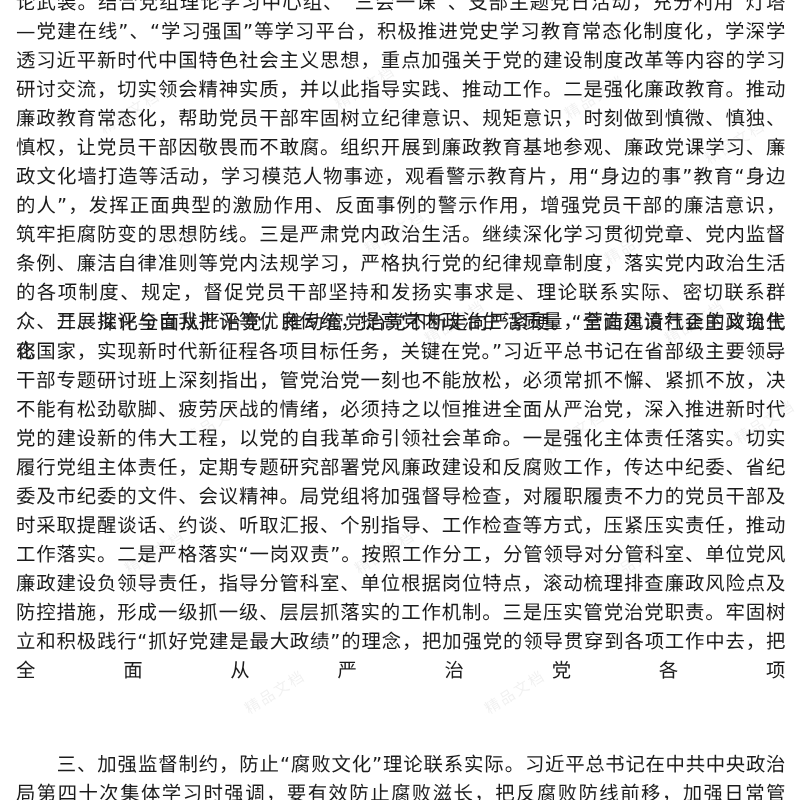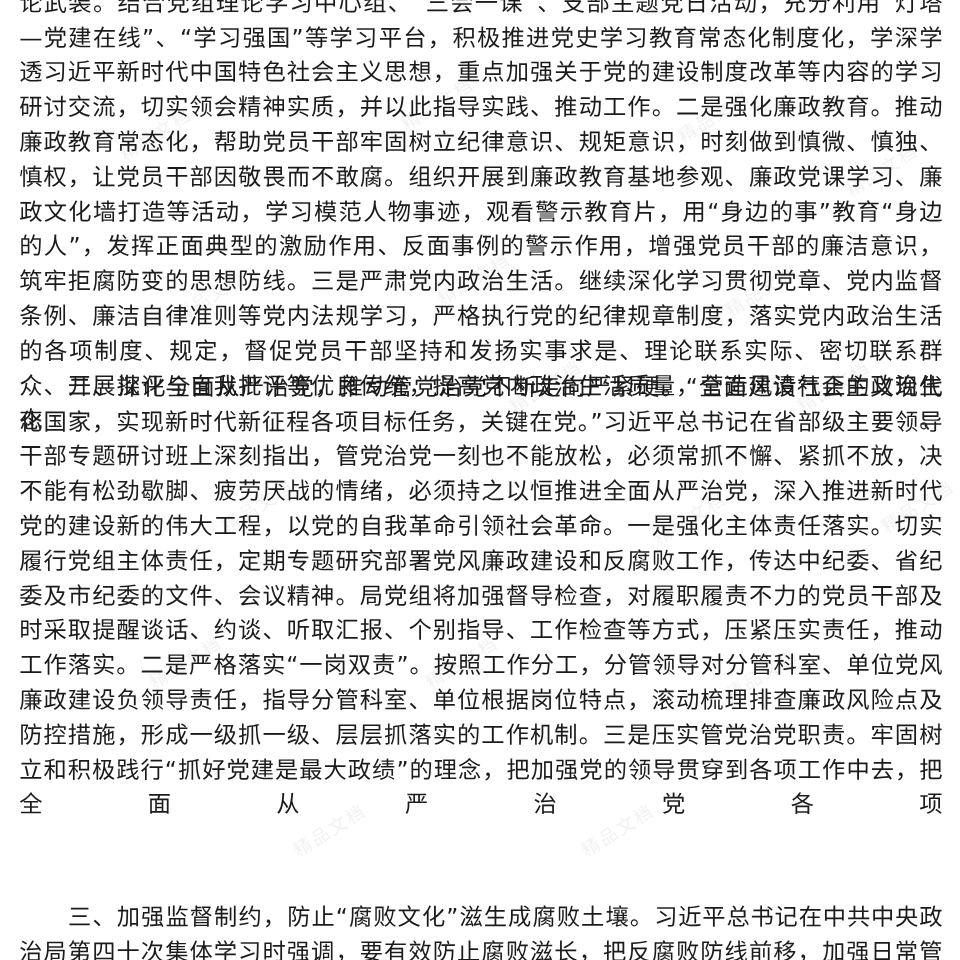--- a/index.html
+++ b/index.html
@@ -110,17 +110,17 @@
     <div class="block" style="top:-12px;">
       <p class="para justify-all">论武装。结合党组理论学习中心组、“三会一课”、支部主题党日活动，充分利用“灯塔—党建在线”、“学习强国”等学习平台，积极推进党史学习教育常态化制度化，学深学透习近平新时代中国特色社会主义思想，重点加强关于党的建设制度改革等内容的学习研讨交流，切实领会精神实质，并以此指导实践、推动工作。二是强化廉政教育。推动廉政教育常态化，帮助党员干部牢固树立纪律意识、规矩意识，时刻做到慎微、慎独、慎权，让党员干部因敬畏而不敢腐。组织开展到廉政教育基地参观、廉政党课学习、廉政文化墙打造等活动，学习模范人物事迹，观看警示教育片，用“身边的事”教育“身边的人”，发挥正面典型的激励作用、反面事例的警示作用，增强党员干部的廉洁意识，筑牢拒腐防变的思想防线。三是严肃党内政治生活。继续深化学习贯彻党章、党内监督条例、廉洁自律准则等党内法规学习，严格执行党的纪律规章制度，落实党内政治生活的各项制度、规定，督促党员干部坚持和发扬实事求是、理论联系实际、密切联系群众、开展批评与自我批评等优良传统，提高党内政治生活质量，营造风清气正的政治生态。</p>
     </div>
 
     <div class="block" style="top:308px;">
       <p class="para indent justify-all"><span class="heading-run">二、深化全面从严治党，推动管党治党不断走向严紧硬。</span><span>“全面建设社会主义现代化国家，实现新时代新征程各项目标任务，关键在党。”习近平总书记在省部级主要领导干部专题研讨班上深刻指出，管党治党一刻也不能放松，必须常抓不懈、紧抓不放，决不能有松劲歇脚、疲劳厌战的情绪，必须持之以恒推进全面从严治党，深入推进新时代党的建设新的伟大工程，以党的自我革命引领社会革命。一是强化主体责任落实。切实履行党组主体责任，定期专题研究部署党风廉政建设和反腐败工作，传达中纪委、省纪委及市纪委的文件、会议精神。局党组将加强督导检查，对履职履责不力的党员干部及时采取提醒谈话、约谈、听取汇报、个别指导、工作检查等方式，压紧压实责任，推动工作落实。二是严格落实“一岗双责”。按照工作分工，分管领导对分管科室、单位党风廉政建设负领导责任，指导分管科室、单位根据岗位特点，滚动梳理排查廉政风险点及防控措施，形成一级抓一级、层层抓落实的工作机制。三是压实管党治党职责。牢固树立和积极践行“抓好党建是最大政绩”的理念，把加强党的领导贯穿到各项工作中去，把全面从严治党各项</span></p>
     </div>
 
 
     <div class="block" style="top:750px;">
-      <p class="para indent justify-all"><span class="heading-run">三、加强监督制约，防止“腐败文化”滋生成腐败土壤。</span><span>习近平总书记在中共中央政治局第四十次集体学习时强调，要有效防止腐败滋长，把反腐败防线前移，加强日常管</span></p>
+      <p class="para indent justify-all"><span class="heading-run">三、加强监督制约，防止“腐败文化”理论联系实际。</span><span>习近平总书记在中共中央政治局第四十次集体学习时强调，要有效防止腐败滋长，把反腐败防线前移，加强日常管</span></p>
     </div>
 
   </div>
 </div>
 
 </body></html>

